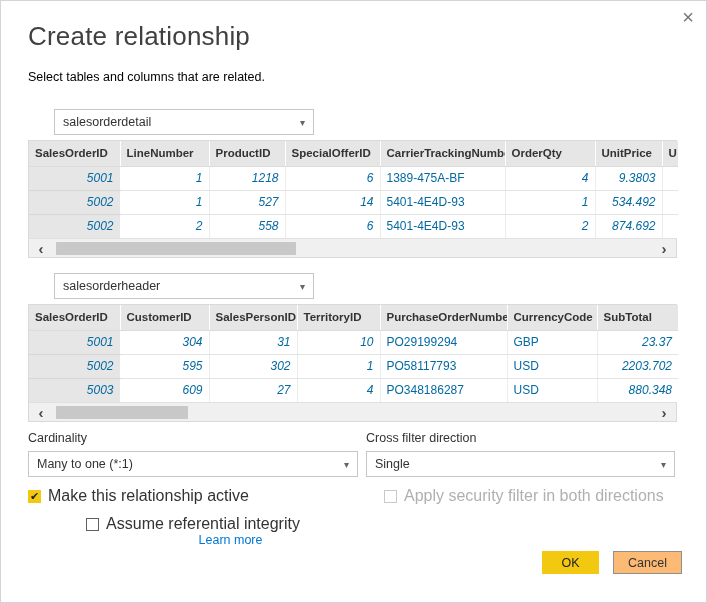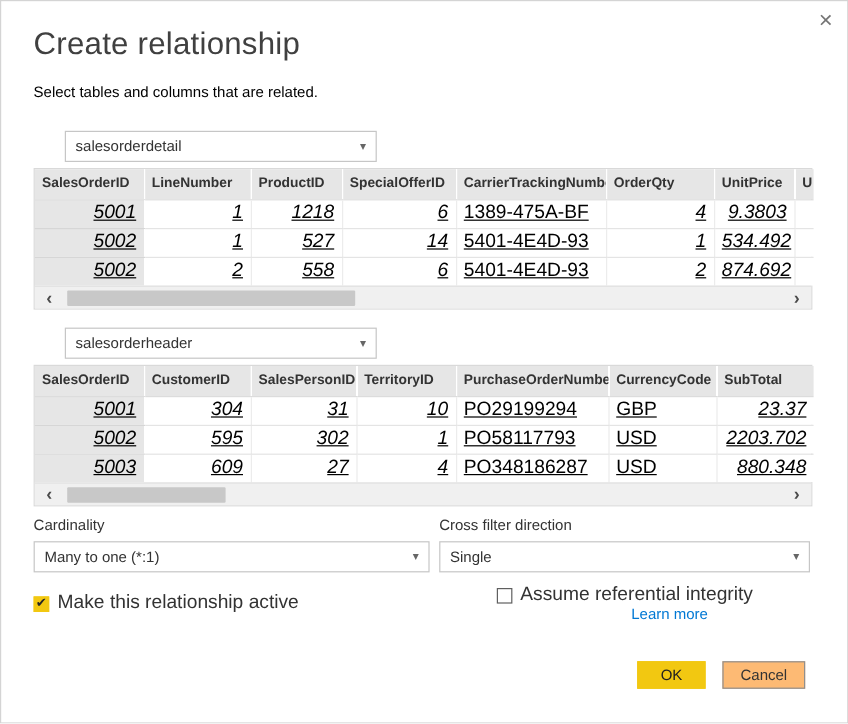--- a/index.html
+++ b/index.html
@@ -36,23 +36,23 @@
   .grid { width: 649px; margin-top: 5px; border: 1px solid #d9d9d9; background:#fff; }
   .grid table { border-collapse: collapse; table-layout: fixed; width: 100%; }
   .grid th {
     background: #e6e6e6; font-size: 11.5px; font-weight: bold; color: #333;
     text-align: left; padding: 0 6px; height: 25px;
     border-right: 1px solid #fff; border-bottom: 1px solid #dcdcdc;
     overflow: hidden; white-space: nowrap;
   }
   .grid th:last-child { border-right: none; }
   .grid td {
-    height: 24px; font-size: 16px; color: #000000; padding: 0 6px;
+    height: 24px; font-size: 12px; color: #0369a1; padding: 0 6px;
     border-right: 1px solid #ececec; border-bottom: 1px solid #e4e4e4;
-    overflow: hidden; white-space: nowrap; background: #fff; text-decoration: underline;
+    overflow: hidden; white-space: nowrap; background: #fff;
   }
   .grid td:last-child { border-right: none; }
   .grid tr:last-child td { border-bottom: none; }
   .grid td.num { text-align: right; font-style: italic; }
   .grid td.firstcol { background: #e6e6e6; border-right: 1px solid #fff; border-bottom: 1px solid #d6d6d6; }
 
   
   .hscroll {
     display: flex; align-items: center; height: 19px;
     background: #f0f0f0; border-top: 1px solid #e0e0e0;
@@ -84,21 +84,21 @@
   .cb.checked .box { background: #F2C811; border-color: #F2C811; }
   .cb .cblabel { margin-left: 7px; font-size: 16px; color: #333; }
   .cb.disabled { cursor: default; }
   .cb.disabled .box { border-color: #c9c9c9; }
   .cb.disabled .cblabel { color: #b0b0b0; }
   .indent { padding-left: 18px; }
   .row-inline { display: flex; align-items: center; flex-direction: column; }
   .learn-more { margin-left: 41px; font-size: 12.5px; color: #0078D4; text-decoration: none; cursor: pointer; padding-left: 34px; }
 
   
-  .footer { position: absolute; right: 35px; bottom: 28px; display: flex; gap: 14px; }
+  .footer { position: absolute; right: 24px; bottom: 28px; display: flex; gap: 14px; }
   .btn {
     min-width: 57px; height: 23px; font-size: 12.5px; font-family: "Liberation Sans", sans-serif;
     display: inline-flex; align-items: center; justify-content: center;
     padding: 0 14px; cursor: pointer;
   }
   .btn-ok { background: #F2C811; border: 1px solid #F2C811; color: #212121; }
   .btn-cancel { background: #fdba74; border: 1px solid #8f8f8f; color: #333; }
 </style>
 </head>
 <body>
@@ -262,20 +262,24 @@
           <span class="caret">▾</span>
         </div>
       </div>
     </div>
 
     <div class="optrows">
       <label class="cb checked">
         <span class="box">✔</span>
         <span class="cblabel">Make this relationship active</span>
       </label>
+      <label class="cb indent disabled">
+        <span class="box"></span>
+        <span class="cblabel">Apply security filter in both directions</span>
+      </label>
 
       <div class="row-inline">
         <label class="cb">
           <span class="box"></span>
           <span class="cblabel">Assume referential integrity</span>
         </label>
         <a class="learn-more">Learn more</a>
       </div>
       <div></div>
     </div>

